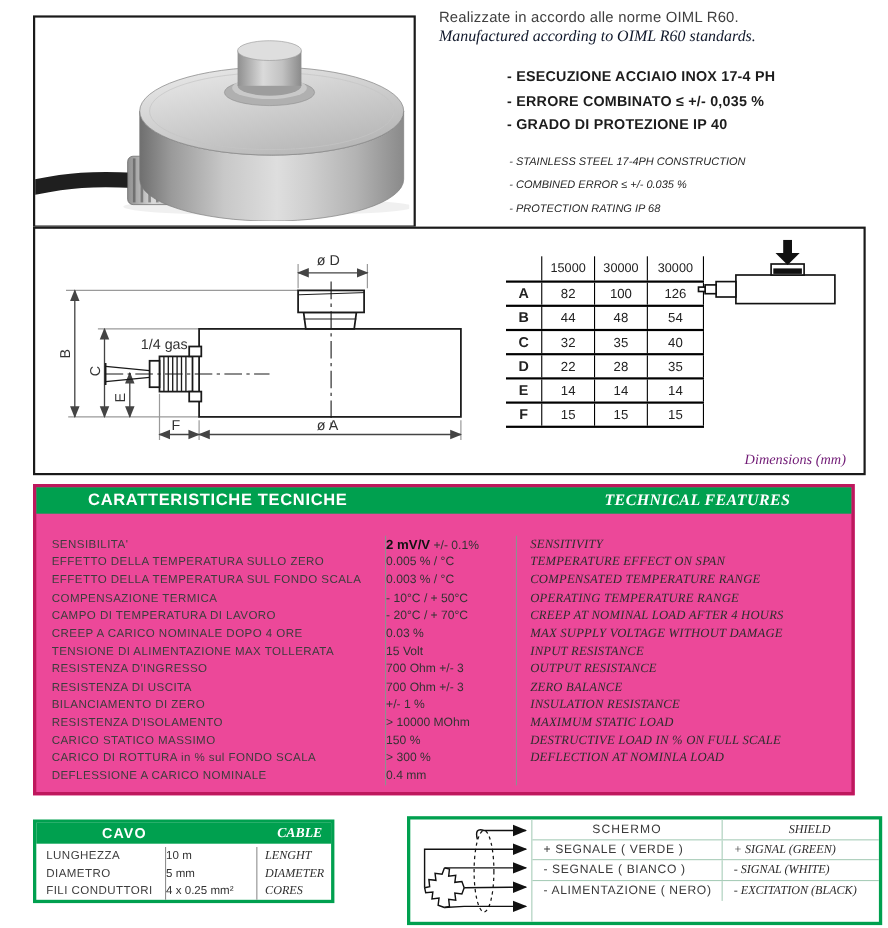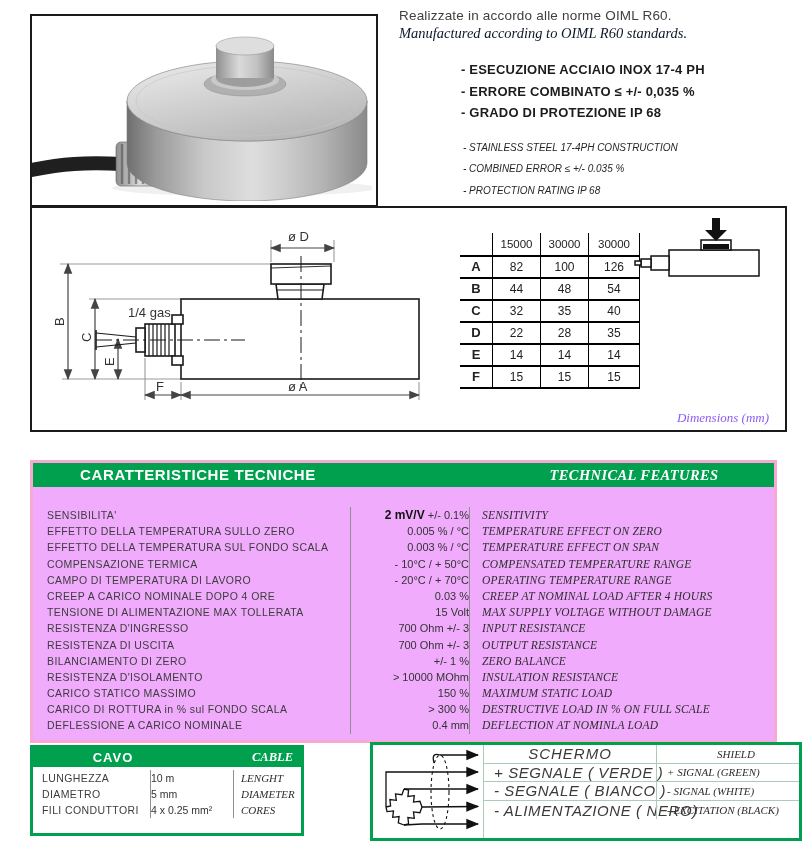--- a/index.html
+++ b/index.html
@@ -14,67 +14,67 @@
   .intro-it{font-size:13.5px;color:#3f3f3f;letter-spacing:.2px;}
   .intro-en{font-family:"Liberation Serif",serif;font-style:italic;font-size:14.5px;color:#0f172a;margin-top:2px;}
   .bul-bold{margin:17px 0 0 62px;}
   .bul-bold div{font-weight:bold;font-size:13px;color:#1c1c1c;line-height:21.5px;letter-spacing:.2px;white-space:nowrap;}
   .bul-it{margin:13px 0 0 64px;}
   .bul-it div{font-family:Liberation Sans, sans-serif;font-style:italic;font-size:10px;color:#262626;line-height:21.5px;white-space:nowrap;}
 
   
   .drawing-box{position:absolute;left:30px;top:206px;width:753px;height:222px;border:2px solid #1a1a1a;background:#fff;}
   .draw-svg{position:absolute;left:6px;top:6px;}
-  .dim-note{position:absolute;right:16px;bottom:4px;font-family:"Liberation Serif",serif;font-style:italic;font-size:13px;color:#8b5cf6;}
+  .dim-note{position:absolute;right:16px;bottom:4px;font-family:"Liberation Serif",serif;font-style:italic;font-size:13px;color:#701a75;}
   .dim-table{position:absolute;left:428px;top:25px;font-size:12px;color:#222;}
   .dt-row{display:grid;grid-template-columns:32px 48px 48px 52px;}
   .dt-row > div{height:20px;line-height:20px;text-align:center;}
   .dt-row.head > div{height:22px;line-height:22px;font-size:11.5px;}
   .dt-row:not(.head){border-top:2px solid #000;}
   .dt-row.last{border-bottom:2px solid #000;}
   .dt-row > div:nth-child(2),.dt-row > div:nth-child(3),.dt-row > div:nth-child(4){border-left:1px solid #000;}
   .dt-row > div:nth-child(4){border-right:1px solid #000;}
   .dt-row > div:first-child{font-weight:bold;font-size:13px;}
   .load-icon{position:absolute;right:14px;top:10px;}
 
   
-  .tech-box{position:absolute;left:30px;top:460px;width:741px;border:3px solid #f9a8d4;background:#f0abfc;}
+  .tech-box{position:absolute;left:30px;top:440px;width:741px;border:3px solid #be185d;background:#ec4899;}
   .tech-head{position:relative;height:24px;background:#00A04F;}
   .tech-head .t-it{position:absolute;left:0;top:0;width:330px;text-align:center;color:#fff;font-weight:bold;
                    font-size:15px;line-height:24px;letter-spacing:.6px;}
   .tech-head .t-en{position:absolute;right:0;top:0;width:280px;text-align:center;color:#fff;font-weight:bold;font-style:italic;
                    font-family:"Liberation Serif",serif;font-size:14.5px;line-height:24px;letter-spacing:.4px;}
   .tech-body{display:grid;grid-template-columns:317px 120px 1fr;padding:20px 0 6px 0;}
   .tech-body .tcol div{height:16.2px;line-height:16.2px;white-space:nowrap;overflow:hidden;}
   .col-it div{padding-left:14px;font-size:10.5px;letter-spacing:.4px;color:#3d3d3d;}
   .col-val{border-left:1px solid #8f8f8f;border-right:1px solid #8f8f8f;}
-  .col-val div{text-align:right;font-size:11px;color:#333;}
+  .col-val div{text-align:left;font-size:11px;color:#333;}
   .col-val b{font-size:12px;color:#111;}
   .col-en div{padding-left:12px;font-family:"Liberation Serif",serif;font-style:italic;font-size:11.5px;color:#2e2e2e;letter-spacing:.2px;}
 
   
   .cavo-box{position:absolute;left:30px;top:745px;width:268px;border:3px solid #00A04F;background:#fff;}
   .cavo-head{position:relative;height:19px;background:#00A04F;}
   .cavo-head .c-it{position:absolute;left:0;width:160px;text-align:center;color:#fff;font-weight:bold;font-size:13px;line-height:19px;letter-spacing:1px;}
   .cavo-head .c-en{position:absolute;right:8px;color:#fff;font-weight:bold;font-style:italic;font-family:"Liberation Serif",serif;font-size:12.5px;line-height:19px;}
-  .cavo-body{display:grid;grid-template-columns:117px 84px 1fr;padding:3px 0 15px 0;}
+  .cavo-body{display:grid;grid-template-columns:117px 84px 1fr;padding:3px 0 0 0;}
   .cavo-body .tcol div{height:16px;line-height:16px;white-space:nowrap;}
   .cv-it div{padding-left:9px;font-size:10.5px;letter-spacing:.4px;}
   .cv-val{border-left:1px solid #8f8f8f;border-right:1px solid #8f8f8f;}
   .cv-val div{font-size:10.5px;color:#333;}
   .cv-en div{padding-left:7px;font-family:"Liberation Serif",serif;font-style:italic;font-size:11px;color:#2e2e2e;}
 
   
   .wire-box{position:absolute;left:370px;top:742px;width:426px;height:93px;border:3px solid #00A04F;background:#fff;}
   .bridge-svg{position:absolute;left:1px;top:0;}
   .wire-table{position:absolute;left:110px;top:0;right:0;bottom:0;border-left:1px solid #a9cdb9;
               display:grid;grid-template-rows:repeat(5,1fr);}
   .w-row{display:grid;grid-template-columns:172px 1fr;border-bottom:1px solid #a9cdb9;align-items:center;}
   .w-row:last-child{border-bottom:none;}
-  .w-it{padding-left:10px;font-size:15px;letter-spacing:.6px;color:#3a3a3a;white-space:nowrap;font-style:italic;}
+  .w-it{padding-left:10px;font-size:11px;letter-spacing:.6px;color:#3a3a3a;white-space:nowrap;}
   .w-en{border-left:1px solid #a9cdb9;align-self:stretch;display:flex;align-items:center;padding-left:10px;
         font-family:"Liberation Serif",serif;font-style:italic;font-size:11px;color:#2e2e2e;white-space:nowrap;}
   .w-row.w-head .w-it{padding-left:0;text-align:center;letter-spacing:1px;}
   .w-row.w-head .w-en{padding-left:16px;justify-content:center;}
 </style>
 </head>
 <body>
 
 <div id="page">
 
@@ -125,21 +125,21 @@
       <ellipse cx="213" cy="30" rx="29" ry="9" fill="#dedede" stroke="#9a9a9a" stroke-width="0.6"></ellipse>
     </svg>
   </div>
 
   <div class="intro">
     <div class="intro-it">Realizzate in accordo alle norme OIML R60.</div>
     <div class="intro-en">Manufactured according to OIML R60 standards.</div>
     <div class="bul-bold">
         <div>- ESECUZIONE ACCIAIO INOX 17-4 PH</div>
         <div>- ERRORE COMBINATO ≤ +/- 0,035 %</div>
-        <div>- GRADO DI PROTEZIONE IP 68</div>
+        <div>- GRADO DI PROTEZIONE IP 40</div>
       </div>
     <div class="bul-it">
         <div>- STAINLESS STEEL 17-4PH CONSTRUCTION</div>
         <div>- COMBINED ERROR ≤ +/- 0.035 %</div>
         <div>- PROTECTION RATING IP 68</div>
       </div>
   </div>
 
   <div class="drawing-box">
     <svg class="draw-svg" width="420" height="208" viewBox="0 0 420 208">
@@ -303,21 +303,20 @@
           <div>700 Ohm +/- 3</div>
           <div>700 Ohm +/- 3</div>
           <div>+/- 1 %</div>
           <div>&gt; 10000 MOhm</div>
           <div>150 %</div>
           <div>&gt; 300 %</div>
           <div>0.4 mm</div>
         </div>
       <div class="tcol col-en">
           <div>SENSITIVITY</div>
-          <div>TEMPERATURE EFFECT ON ZERO</div>
           <div>TEMPERATURE EFFECT ON SPAN</div>
           <div>COMPENSATED TEMPERATURE RANGE</div>
           <div>OPERATING TEMPERATURE RANGE</div>
           <div>CREEP AT NOMINAL LOAD AFTER 4 HOURS</div>
           <div>MAX SUPPLY VOLTAGE WITHOUT DAMAGE</div>
           <div>INPUT RESISTANCE</div>
           <div>OUTPUT RESISTANCE</div>
           <div>ZERO BALANCE</div>
           <div>INSULATION RESISTANCE</div>
           <div>MAXIMUM STATIC LOAD</div>

